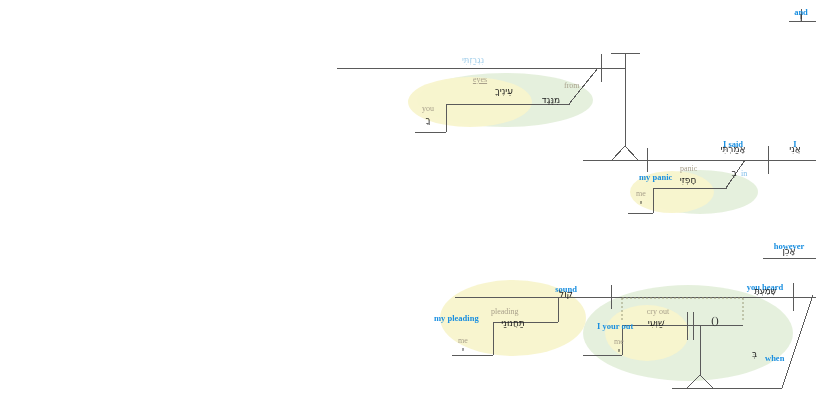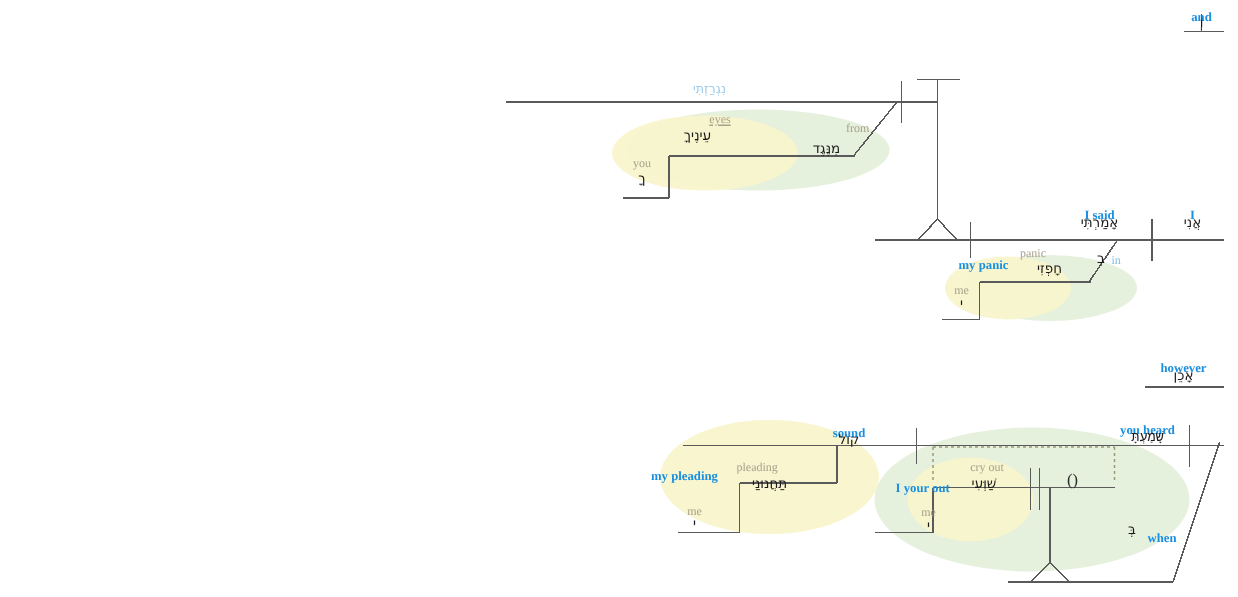--- a/index.html
+++ b/index.html
@@ -153,21 +153,21 @@
 
   <div class="lbl ctr" style="left:782px; top:2px; width:38px;">
     <span class="gloss-en">and</span>
   </div>
   <div class="lbl ctr heb" style="left:782px; top:12px; width:38px;">וְ</div>
 
   <div class="lbl ctr heb-blue" style="left:430px; top:56px; width:86px;">נִגְרַזְתִּי</div>
 
 
   <div class="lbl ctr gloss-gray" style="left:462px; top:76px; width:36px;text-decoration:underline;">eyes</div>
-  <div class="lbl ctr heb" style="left:445px; top:87px; width:40px;">עֵינֶיךָ</div>
+  <div class="lbl ctr heb" style="left:484px; top:87px; width:40px;">עֵינֶיךָ</div>
 
   <div class="lbl ctr heb" style="left:533px; top:96px; width:36px;">מִנֶּגֶד</div>
   <div class="lbl gloss-gray" style="left:564px; top:82px;">from</div>
 
   <div class="lbl ctr gloss-gray" style="left:414px; top:105px; width:28px;">you</div>
   <div class="lbl ctr heb" style="left:414px; top:116px; width:28px;">ךָ</div>
 
   <div class="lbl ctr" style="left:703px; top:134px; width:60px;">
     <span class="gloss-en">I said</span>
   </div>
@@ -175,21 +175,21 @@
 
   <div class="lbl ctr" style="left:774px; top:134px; width:42px;">
     <span class="gloss-en">I</span>
   </div>
   <div class="lbl ctr heb" style="left:774px; top:145px; width:42px;">אֲנִי</div>
 
   <div class="lbl" style="left:639px; top:167px;">
     <span class="gloss-en">my panic</span>
   </div>
   <div class="lbl gloss-gray" style="left:680px; top:165px;">panic</div>
-  <div class="lbl ctr heb" style="left:668px; top:176px; width:40px;text-align:right;">חָפְזִי</div>
+  <div class="lbl ctr heb" style="left:668px; top:176px; width:40px;">חָפְזִי</div>
 
   <div class="lbl ctr heb" style="left:724px; top:169px; width:20px;">בְ</div>
   <div class="lbl gloss-gray" style="left:741px; top:170px; color:#7fbde8;">in</div>
 
   <div class="lbl ctr gloss-gray" style="left:628px; top:190px; width:26px;">me</div>
   <div class="lbl ctr heb" style="left:628px; top:199px; width:26px;">י</div>
 
   <div class="lbl ctr" style="left:760px; top:236px; width:58px;">
     <span class="gloss-en">however</span>
   </div>

